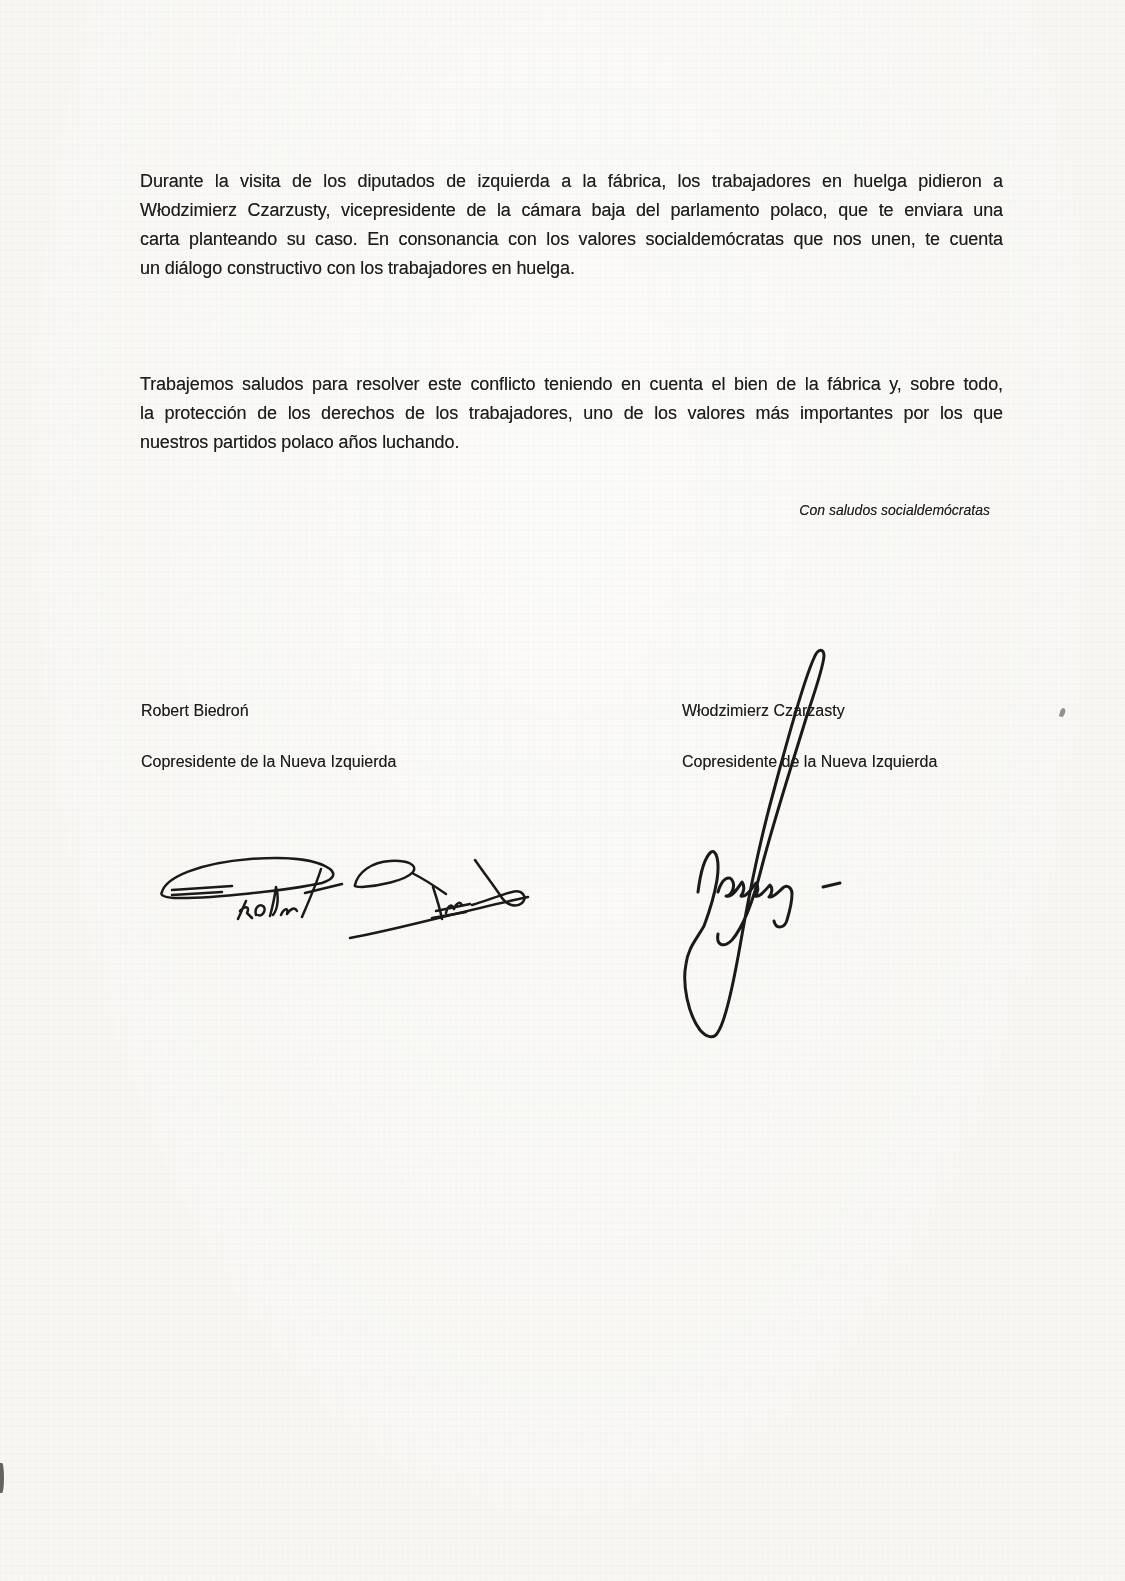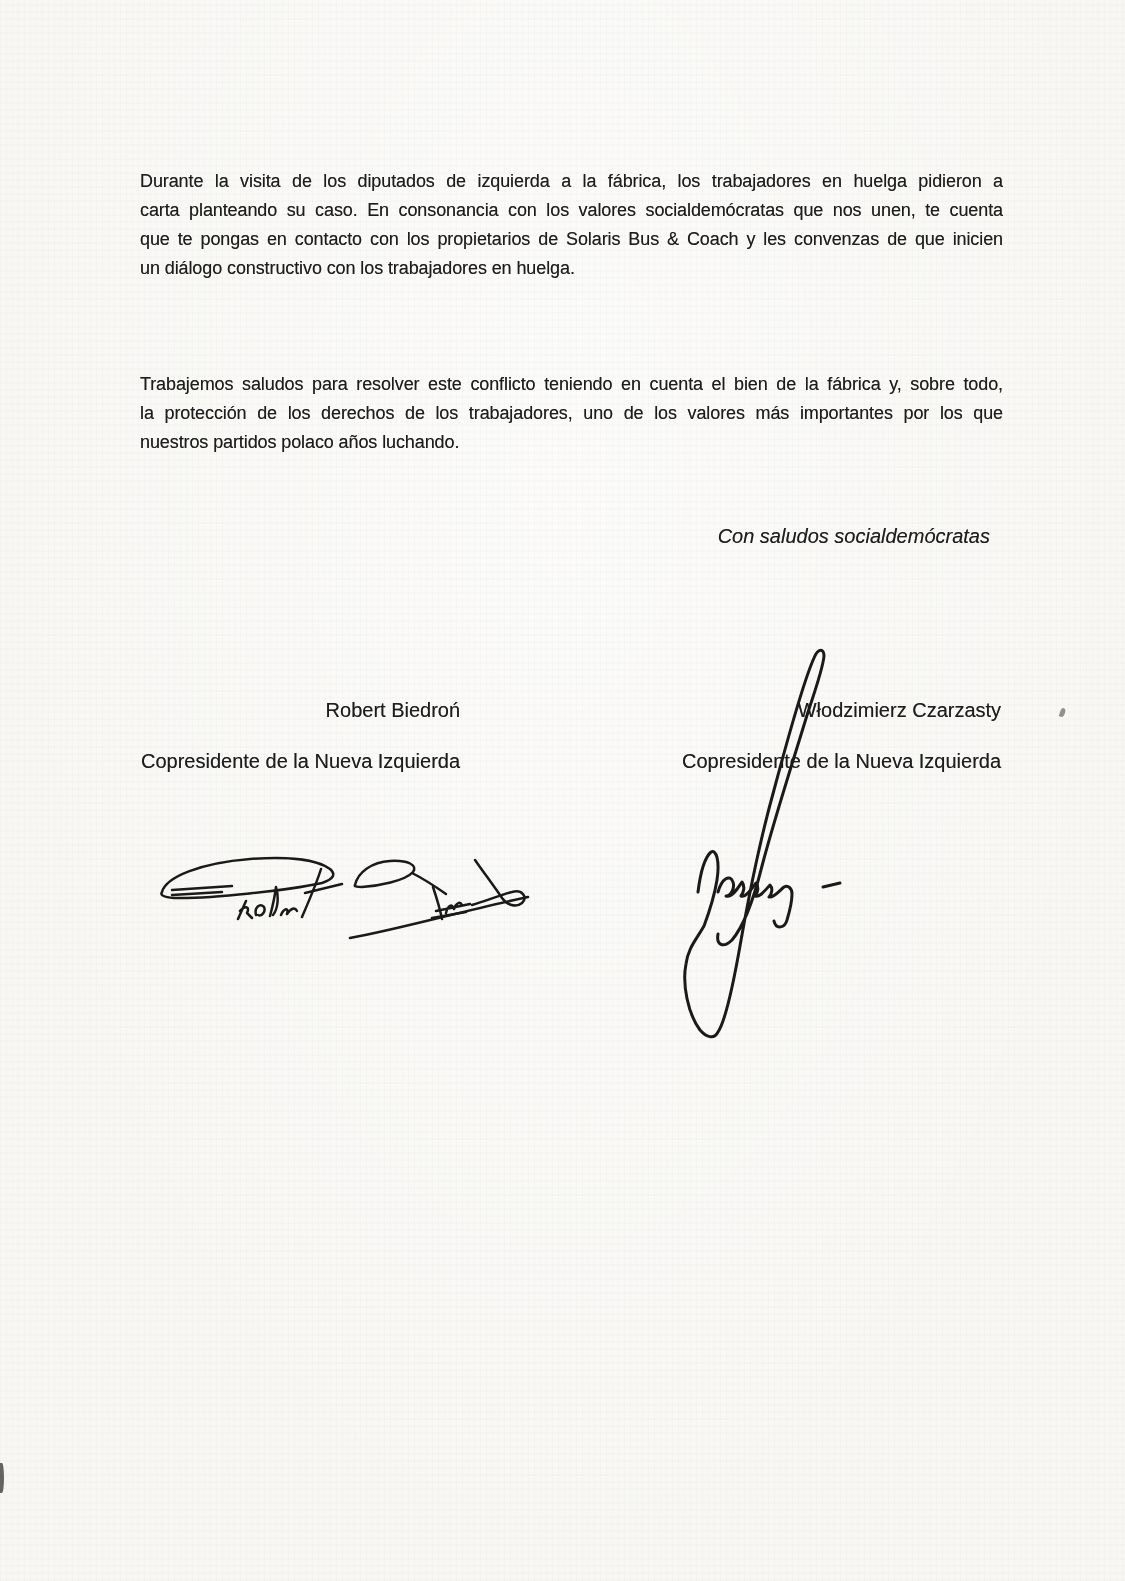--- a/index.html
+++ b/index.html
@@ -40,34 +40,33 @@
     text-align-last: justify;
     white-space: nowrap;
   }
   .para .line.last {
     text-align-last: left;
   }
   .para-1 { top: 167px; }
   .para-2 { top: 370px; }
   .closing {
     position: absolute;
-    top: 522px;
+    top: 496px;
     right: 135px;
-    font-size: 20px;
+    font-size: 14px;
     font-style: italic;
     line-height: 29px;
     text-shadow: 0 0 0.5px rgba(20,20,20,0.5);
   }
   .sig-col {
     position: absolute;
     top: 696px;
-    font-size: 20px;
+    font-size: 16px;
     line-height: 29px;
     text-shadow: 0 0 0.5px rgba(20,20,20,0.55);
-    text-align: right;
   }
   .sig-col.left  { left: 141px; }
   .sig-col.right { left: 682px; }
   .sig-title { margin-top: 22px; }
   .sig-svg {
     position: absolute;
     overflow: visible;
   }
   .sig-svg path {
     fill: none;
@@ -90,22 +89,22 @@
     transform: rotate(18deg); opacity: 0.65;
   }
 </style>
 </head>
 <body>
 
 <div class="page">
 
   <div class="para para-1">
       <div class="line">Durante la visita de los diputados de izquierda a la fábrica, los trabajadores en huelga pidieron a</div>
+      <div class="line">Włodzimierz Czarzusty, vicepresidente de la cámara baja del parlamento polaco, que te enviara una</div>
       <div class="line">carta planteando su caso. En consonancia con los valores socialdemócratas que nos unen, te cuenta</div>
-      <div class="line">que te pongas en contacto con los propietarios de Solaris Bus &amp; Coach y les convenzas de que inicien</div>
       <div class="line last">un diálogo constructivo con los trabajadores en huelga.</div>
     </div>
 
   <div class="para para-2">
       <div class="line">Trabajemos saludos para resolver este conflicto teniendo en cuenta el bien de la fábrica y, sobre todo,</div>
       <div class="line">la protección de los derechos de los trabajadores, uno de los valores más importantes por los que</div>
       <div class="line last">nuestros partidos polaco años luchando.</div>
     </div>
 
   <div class="closing">Con saludos socialdemócratas</div>

